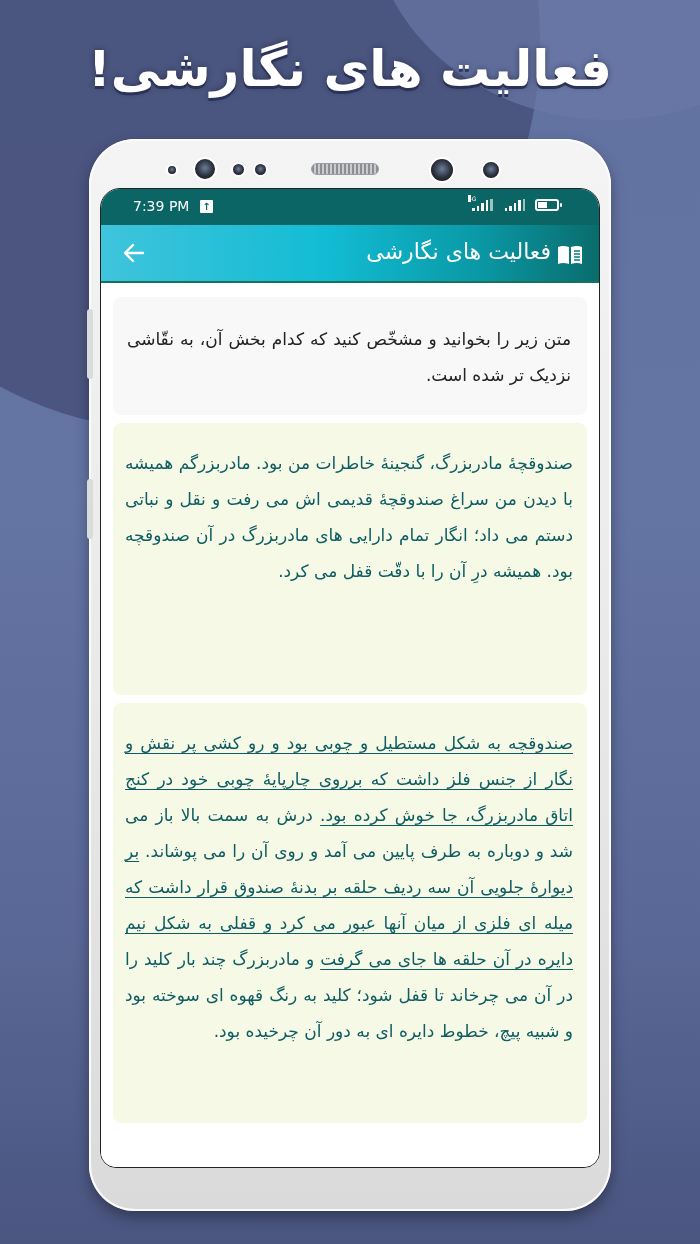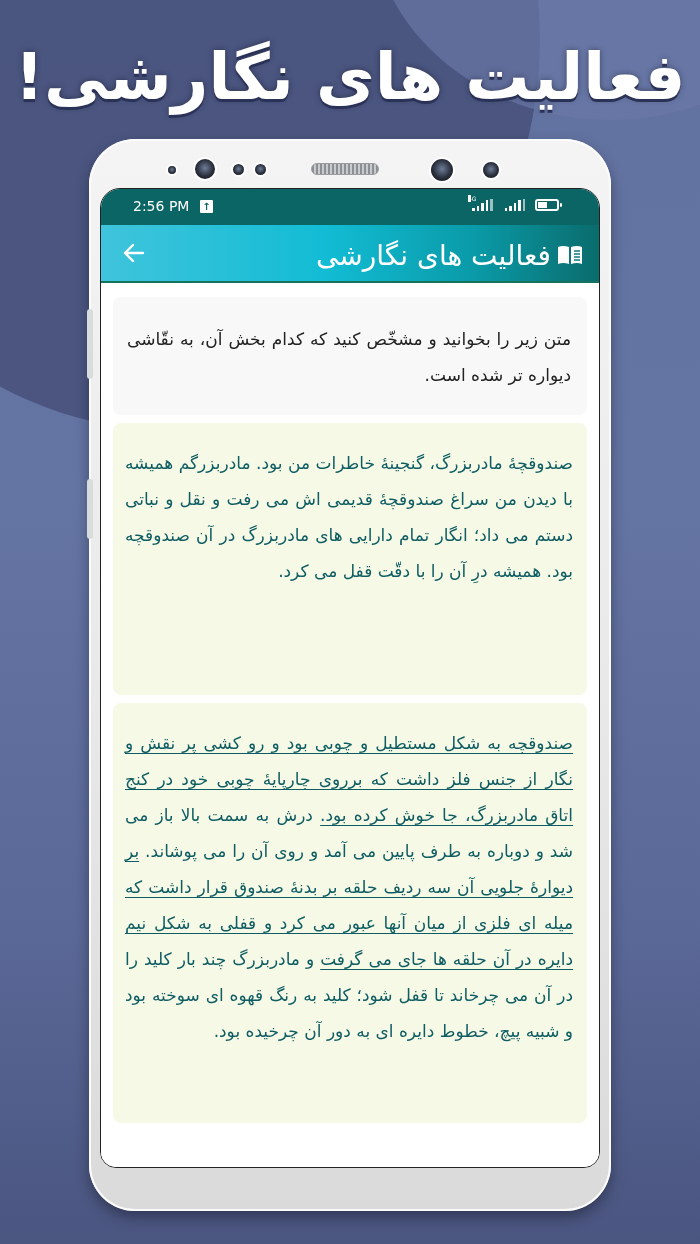--- a/index.html
+++ b/index.html
@@ -19,21 +19,21 @@
       position: absolute; right: -150px; top: -300px; width: 480px; height: 420px;
       border-radius: 50%;
       background: #6a78a6;
       opacity: 0.7;
     }
     .headline {
       position: absolute; top: 40px; left: 0; width: 700px; text-align: center;
       direction: rtl;
       font-family: "DejaVu Sans", sans-serif;
       font-weight: bold;
-      font-size: 64px;
+      font-size: 50px;
       color: #ffffff;
       text-shadow: 0 3px 0 #2b3257, 0 0 6px rgba(0,0,0,0.4);
       letter-spacing: 0px;
     }
     
     .phone {
       position: absolute; left: 89px; top: 139px; width: 522px; height: 1072px;
       border-radius: 46px;
       background: linear-gradient(180deg, #f4f4f4 0%, #e8e9e8 50%, #d9dad9 100%);
       box-shadow: 0 6px 14px rgba(0,0,0,0.35), inset 0 0 0 2px #fbfbfb;
@@ -75,21 +75,21 @@
     .battery::after { content: ""; position: absolute; right: -5px; top: 2px; width: 2px; height: 4px; background: #fff; border-radius: 1px; }
     .app-bar {
       height: 58px; position: relative;
       background: linear-gradient(90deg, #3fc4dc 0%, #12bcd4 45%, #0a9aa8 75%, #0a6c6c 100%);
       border-bottom: 2px solid #16725c;
     }
     .back-btn {
       position: absolute; left: 16px; top: 12px; width: 34px; height: 34px; color: #fff; font-size: 26px; line-height: 30px; text-align: center;
     }
     .app-title {
-      position: absolute; right: 48px; top: 14px; direction: rtl; color: #fff; font-size: 28px;
+      position: absolute; right: 48px; top: 14px; direction: rtl; color: #fff; font-size: 22px;
       font-family: "DejaVu Sans", sans-serif;
     }
     .book-icon { position: absolute; right: 16px; top: 20px; width: 26px; height: 20px; }
     .content { padding: 14px 12px 0 12px; background: #ffffff; height: 886px; overflow: hidden; }
     .card {
       border-radius: 8px; direction: rtl; text-align: justify; margin-bottom: 8px;
       font-family: "DejaVu Sans", sans-serif;
     }
     .card-instruction {
       background: #f8f8f8; color: #222; font-size: 17px; line-height: 36px; padding: 24px 16px 26px 14px; height: 118px;
@@ -123,21 +123,21 @@
     <div class="dot" style="left:104px;top:0px;width:24px;height:24px;"></div>
     <div class="dot" style="left:142px;top:5px;width:15px;height:15px;"></div>
     <div class="dot" style="left:164px;top:5px;width:15px;height:15px;"></div>
     <div class="dot" style="left:340px;top:0px;width:26px;height:26px;"></div>
     <div class="dot" style="left:392px;top:3px;width:20px;height:20px;"></div>
   </div>
   <div class="speaker"></div>
 
   <div class="screen">
     <div class="status-bar">
-      <span class="status-time">2:56 PM</span>
+      <span class="status-time">7:39 PM</span>
       <span class="upload-icon">↑</span>
       <div class="status-right">
         <div class="signal">
           <span class="net-label">4G</span>
           <span style="height:3px"></span>
             <span style="height:5px"></span>
             <span style="height:8px"></span>
             <span style="height:11px"></span>
             <span style="height:12px;opacity:.6"></span>
         </div>
@@ -160,18 +160,18 @@
       </div>
       <div class="app-title">فعالیت های نگارشی</div>
       <svg class="book-icon" viewBox="0 0 26 20">
         <path d="M1 2 Q6 0 12 2 V19 Q6 17 1 19 Z" fill="#fff"></path>
         <path d="M14 2 Q20 0 25 2 V19 Q20 17 14 19 Z" fill="#fff"></path>
         <path d="M17 6 H23 M17 9 H23 M17 12 H23 M17 15 H23" stroke="#0a7c80" stroke-width="1.4"></path>
       </svg>
     </div>
 
     <div class="content">
-      <div class="card card-instruction">متن زیر را بخوانید و مشخّص کنید که کدام بخش آن، به نقّاشی دیواره تر شده است.</div>
+      <div class="card card-instruction">متن زیر را بخوانید و مشخّص کنید که کدام بخش آن، به نقّاشی نزدیک تر شده است.</div>
       <div class="card card-para p1">صندوقچهٔ مادربزرگ، گنجینهٔ خاطرات من بود. مادربزرگم همیشه با دیدن من سراغ صندوقچهٔ قدیمی اش می رفت و نقل و نباتی دستم می داد؛ انگار تمام دارایی های مادربزرگ در آن صندوقچه بود. همیشه درِ آن را با دقّت قفل می کرد.</div>
       <div class="card card-para p2"><span class="ul">صندوقچه به شکل مستطیل و چوبی بود و رو کشی پر نقش و نگار از جنس فلز داشت که برروی چارپایهٔ چوبی خود در کنج اتاق مادربزرگ، جا خوش کرده بود.</span><span> درش به سمت بالا باز می شد و دوباره به طرف پایین می آمد و روی آن را می پوشاند. </span><span class="ul">بر دیوارهٔ جلویی آن سه ردیف حلقه بر بدنهٔ صندوق قرار داشت که میله ای فلزی از میان آنها عبور می کرد و قفلی به شکل نیم دایره در آن حلقه ها جای می گرفت</span><span> و مادربزرگ چند بار کلید را در آن می چرخاند تا قفل شود؛ کلید به رنگ قهوه ای سوخته بود و شبیه پیچ، خطوط دایره ای به دور آن چرخیده بود.</span></div>
     </div>
   </div>
 </div>
 
 </body></html>

